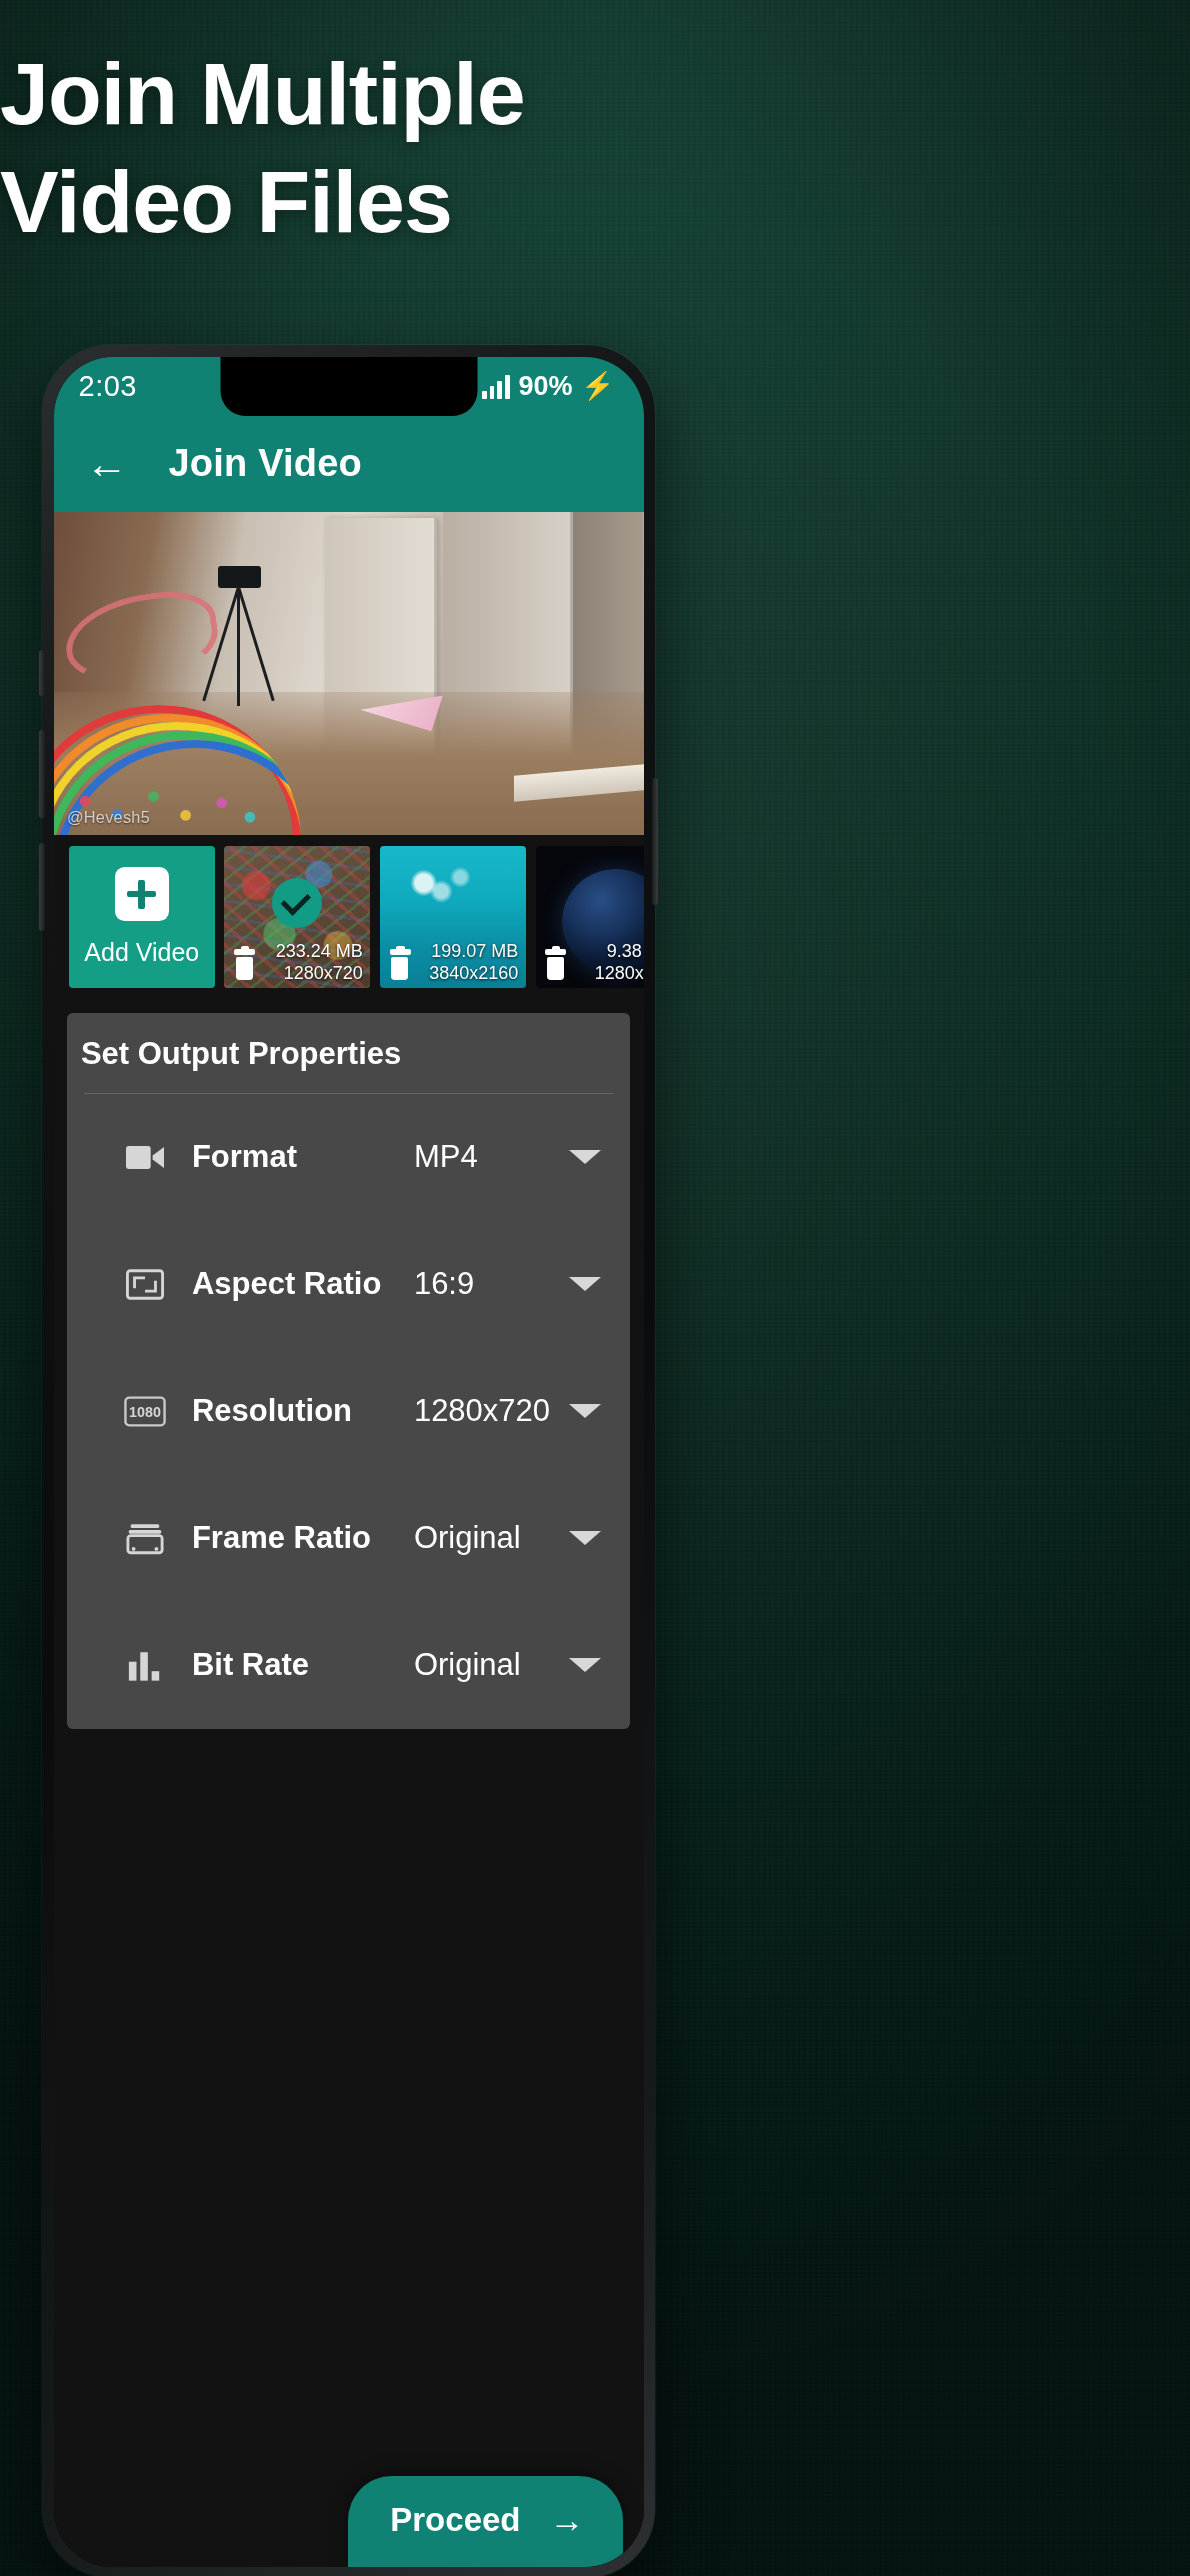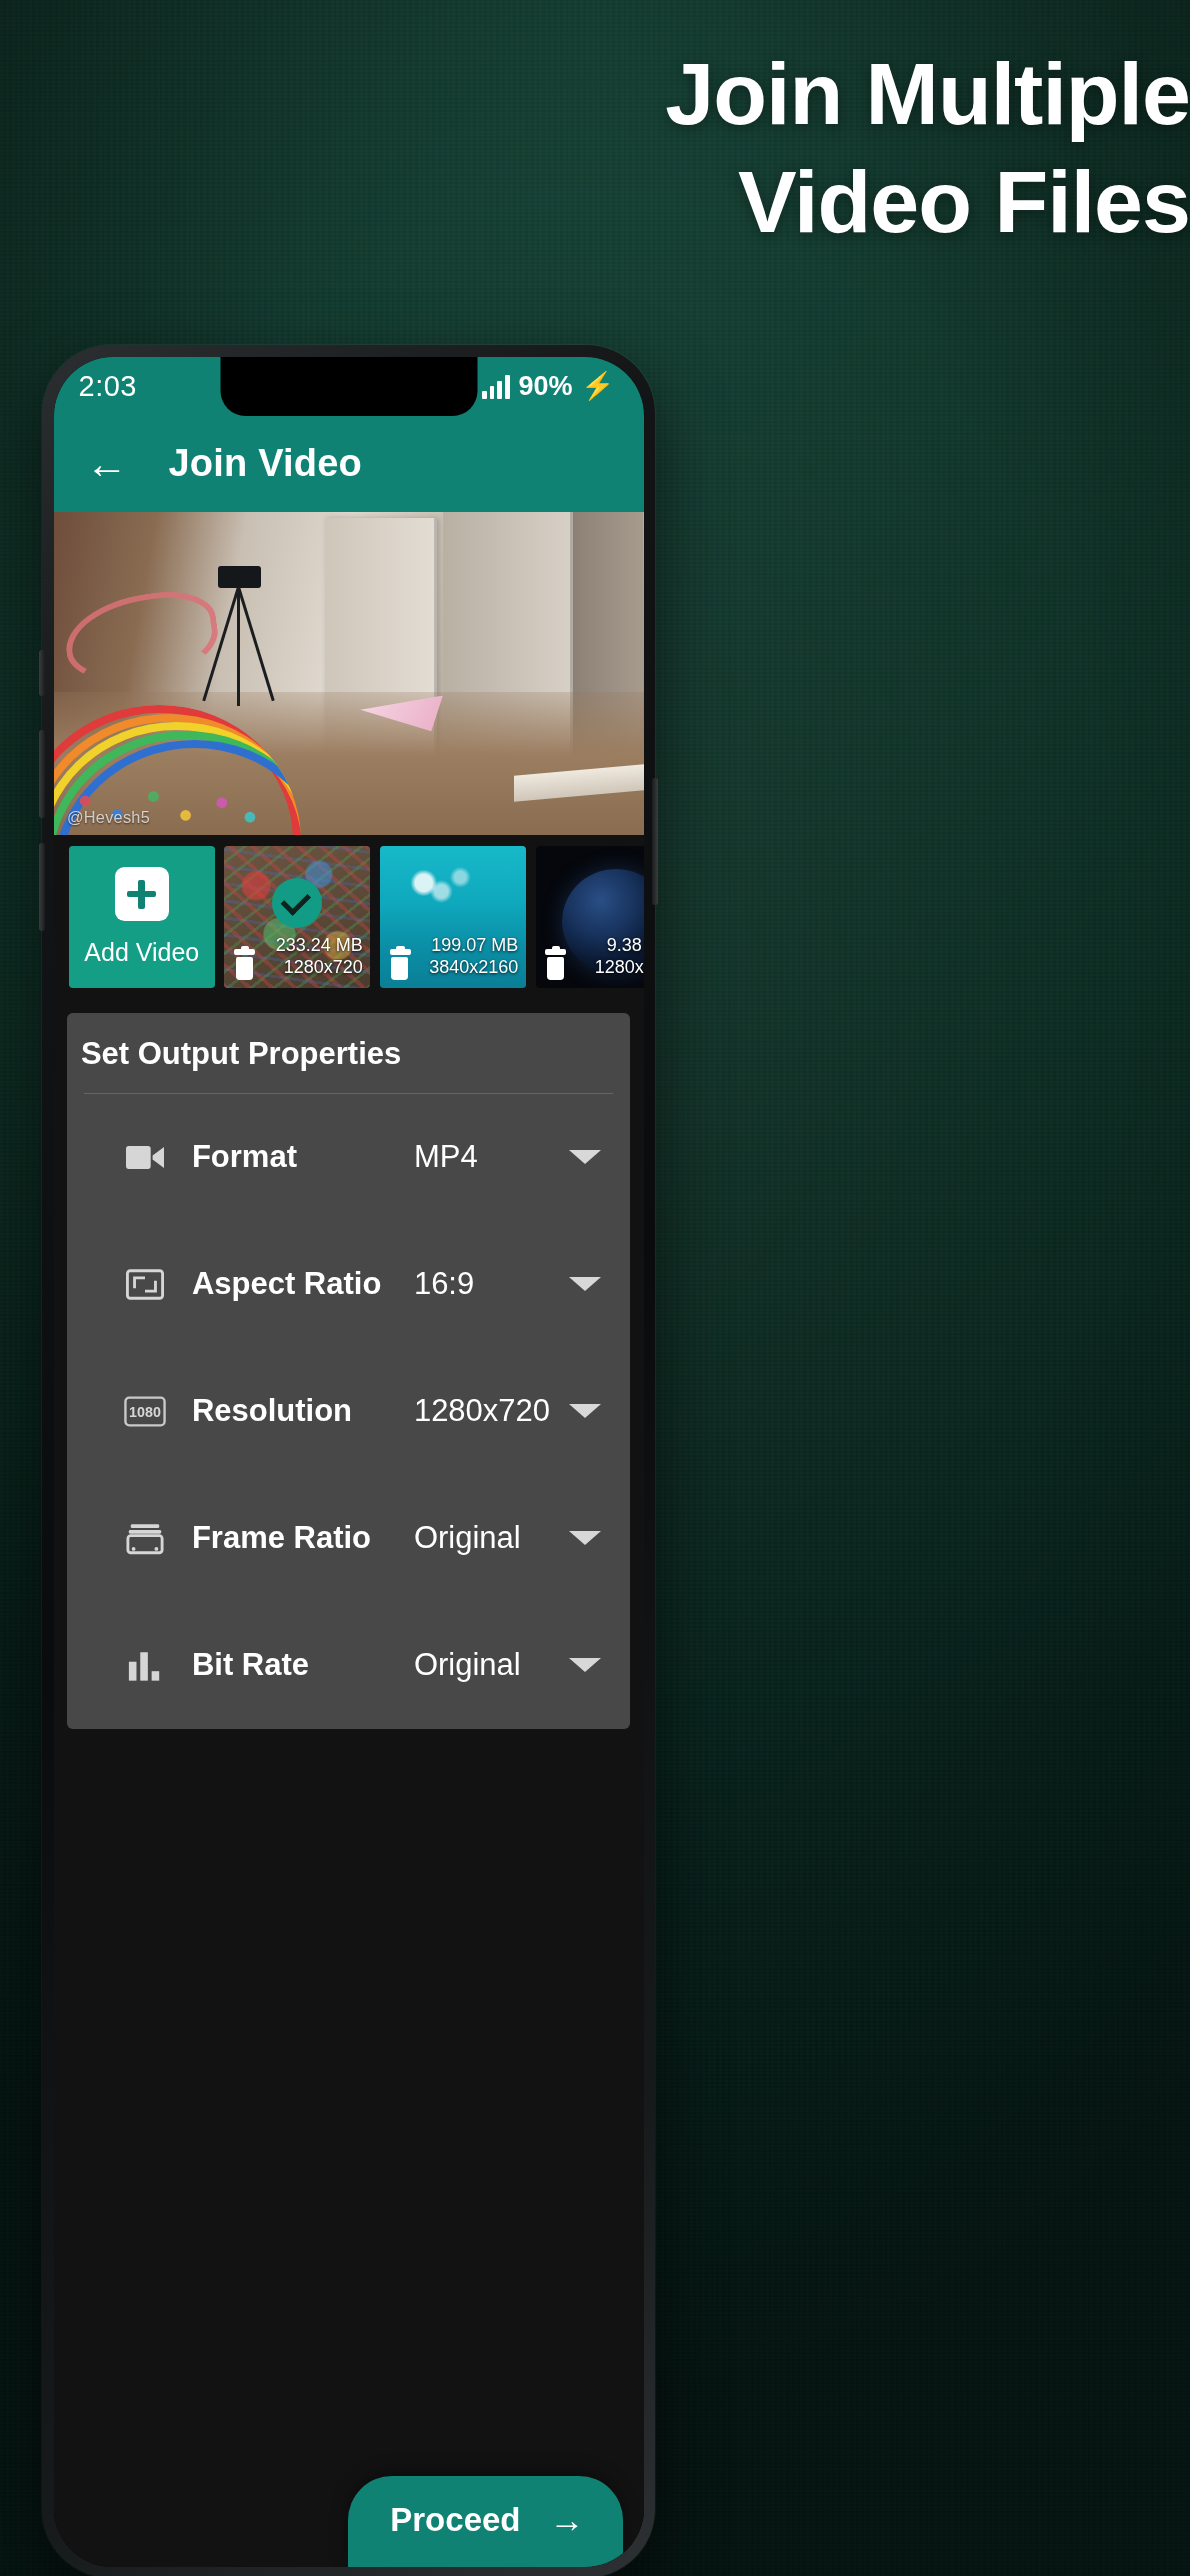--- a/index.html
+++ b/index.html
@@ -25,21 +25,21 @@
     opacity:.9;
   }
   .bg-vig {
     position:absolute; inset:0;
     background:radial-gradient(80% 55% at 50% 38%, rgba(255,255,255,.03) 0%, rgba(0,0,0,0) 55%, rgba(0,0,0,.38) 100%);
   }
 
   
   .headline {
     position:absolute; left:0; right:0; top:50px;
-    text-align:right;
+    text-align:left;
     color:#ffffff;
     font-size:88px;
     font-weight:bold;
     line-height:1.0;
     letter-spacing:-1px;
     text-shadow:0 2.9px 13.4px rgba(0,0,0,.35);
   }
   .headline .l2 { display:block; margin-top:20px; }
 
   
@@ -295,21 +295,21 @@
     transform:rotate(-45deg) translate(1px,-2.9px);
   }
   .trash {
     position:absolute; left:7.7px; bottom:7.7px;
     width:25px; height:31px;
   }
   .trash .lid { position:absolute; top:0; left:1.9px; width:21px; height:5.8px; background:#fff; border-radius:1.9px; }
   .trash .lid::before { content:""; position:absolute; top:-3.8px; left:6.7px; width:8.6px; height:3.8px; background:#fff; border-radius:1.9px 1.9px 0 0; }
   .trash .can { position:absolute; top:7.7px; left:3.8px; width:17px; height:23px; background:#fff; border-radius:1.9px 1.9px 3.8px 3.8px; }
   .meta {
-    position:absolute; right:7.7px; bottom:9px;
+    position:absolute; right:7.7px; bottom:3px;
     text-align:right; color:#fff;
     font-size:18px; line-height:1.22;
     text-shadow:0 1px 2.9px rgba(0,0,0,.85);
   }
 
   
   .props-wrap { flex:1 1 auto; background:#121212; padding:15.3px 13.4px 0 13.4px; position:relative; }
   .props {
     background:#484848;
     border-radius:5.8px;

